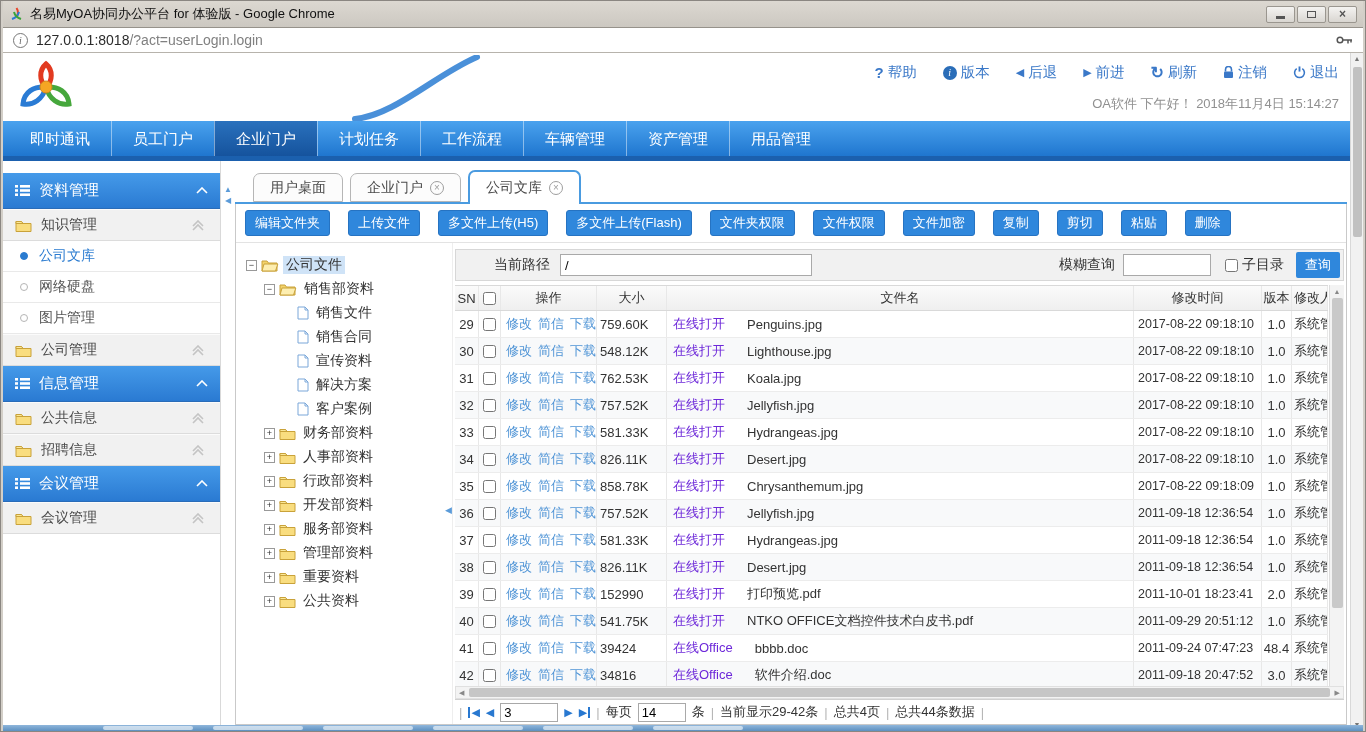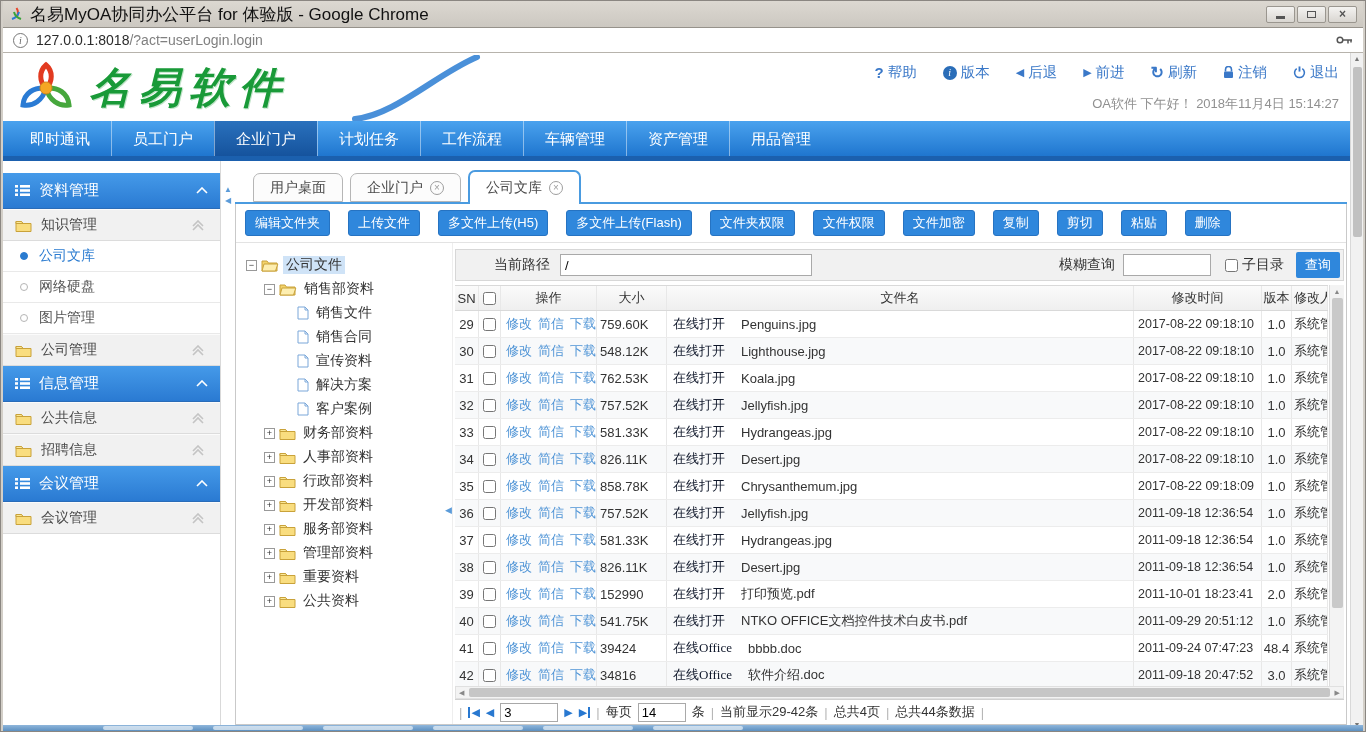--- a/index.html
+++ b/index.html
@@ -5,21 +5,21 @@
   * { margin:0; padding:0; box-sizing:border-box; }
   html,body { width:1366px; height:732px; overflow:hidden; }
   body { font-family:"Liberation Sans", sans-serif; background:#fff; position:relative;
          border:1px solid #8a8681; }
   .win { position:absolute; inset:0; border-left:2px solid #d3cfc8; border-right:2px solid #d3cfc8; }
 
   
   .titlebar { position:absolute; top:0; left:0; right:0; height:27px;
     background:linear-gradient(#dcd8d1,#ccc8c1); border-bottom:1px solid #96928b;
     display:flex; align-items:center; padding:0 6px; gap:6px; }
-  .titlebar .title { font-size:17px; color:#111; flex:1; }
+  .titlebar .title { font-size:13px; color:#111; flex:1; }
   .winbtns { display:flex; gap:2px; }
   .wbtn { width:29px; height:17px; border:1px solid #9a968f; border-radius:2px;
     background:linear-gradient(#f4f3f1,#d9d6d1); display:flex; align-items:center; justify-content:center;
     color:#555; font-size:12px; font-weight:bold; cursor:pointer; }
   .min-glyph { width:9px; height:3px; background:#555; margin-top:7px; }
   .max-glyph { width:9px; height:7px; border:1.5px solid #555; }
 
   
   .urlbar { position:absolute; top:27px; left:0; right:0; height:25px; background:#fff;
     border-bottom:1px solid #b7b3ac; display:flex; align-items:center; padding:0 10px; gap:8px; }
@@ -127,21 +127,21 @@
     border-bottom:1px solid #d9d9d9; font-size:13px; color:#333; }
   .trow { height:27px; border-bottom:1px solid #ececec; font-size:13px; color:#333; background:#fff; }
   .trow.alt { background:#f8f9fa; }
   .td { padding:0 2px; display:flex; align-items:center; border-right:1px solid #e8e8e8;
     overflow:hidden; white-space:nowrap; }
   .hc { justify-content:center; }
   .c-sn { justify-content:center; }
   .c-cb { justify-content:center; }
   .oplink { color:#4f94d6; margin:0 3px; text-decoration:none; cursor:pointer; }
   .c-size { padding-left:3px; }
-  .openlink { color:#0f172a; margin:0 16px 0 4px; text-decoration:none; cursor:pointer;font-family:Liberation Serif, serif; }
+  .openlink { color:#6d28d9; margin:0 22px 0 4px; text-decoration:none; cursor:pointer; }
   .fname { color:#333; }
   .c-time { font-size:12.5px; padding-left:4px; }
   .c-ver { justify-content:center; }
 
   .vscroll { position:absolute; right:0; top:0; bottom:0; width:15px; background:#f3f3f3;
     border-left:1px solid #ddd; display:flex; flex-direction:column; align-items:center; }
   .vs-up { font-size:7px; color:#888; margin:3px 0 1px; }
   .vs-thumb { width:11px; height:310px; background:#c9c9c9; border-radius:2px; margin-top:2px; }
 
   .hscroll { height:13px; margin:0 2px; background:#f3f3f3; border:1px solid #e0e0e0;
@@ -210,21 +210,20 @@
   <div class="header">
     <div class="brand">
       <span style="display:flex;">
         <svg width="62" height="54" viewBox="0 0 62 54">
           <path d="M31 4 C38 10 38 21 31 27 C24 21 24 10 31 4 Z" fill="none" stroke="#e23a20" stroke-width="5"></path>
           <path d="M8 44 C18 46 28 39 31 27 C19 26 9 32 8 44 Z" fill="none" stroke="#2a7bd4" stroke-width="5"></path>
           <path d="M54 44 C44 46 34 39 31 27 C43 26 53 32 54 44 Z" fill="none" stroke="#46a73c" stroke-width="5"></path>
           <circle cx="31" cy="27" r="6" fill="#f5a623" stroke="#d4881a"></circle>
         </svg>
       </span>
-      <span class="brand-text">名易软件</span>
     </div>
     <svg class="curve" width="130" height="66">
       <path d="M4 64 C 44 60 84 20 126 2" stroke="#4a90d9" stroke-width="6" fill="none" stroke-linecap="round"></path>
     </svg>
     <div class="top-links">
         <a class="toplink">
           <span class="tic tq">?</span>
           <span>帮助</span>
         </a>
         <a class="toplink">

